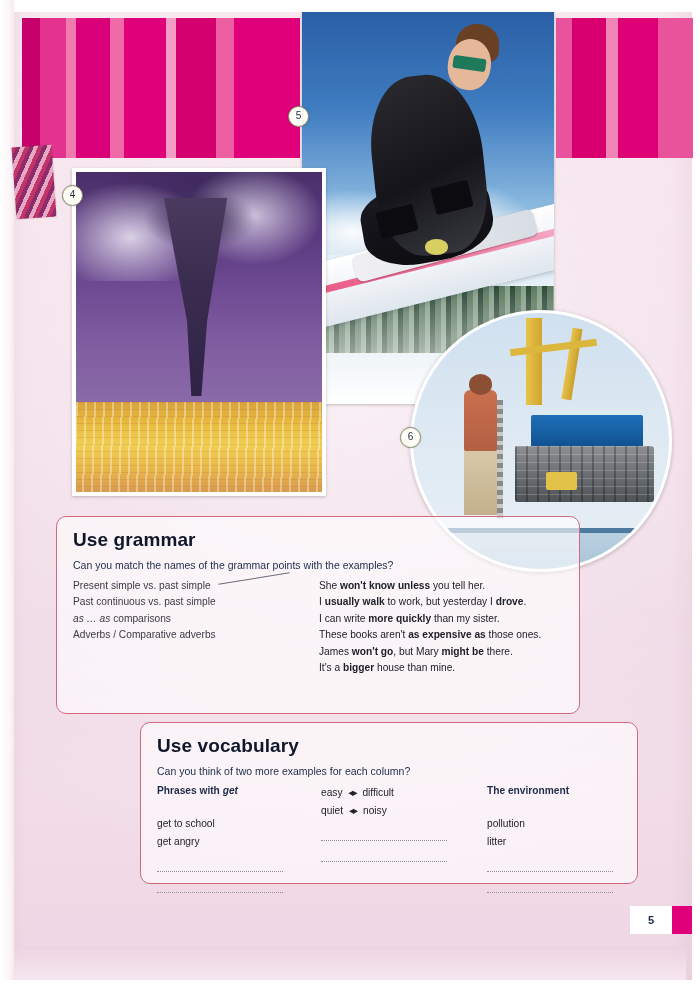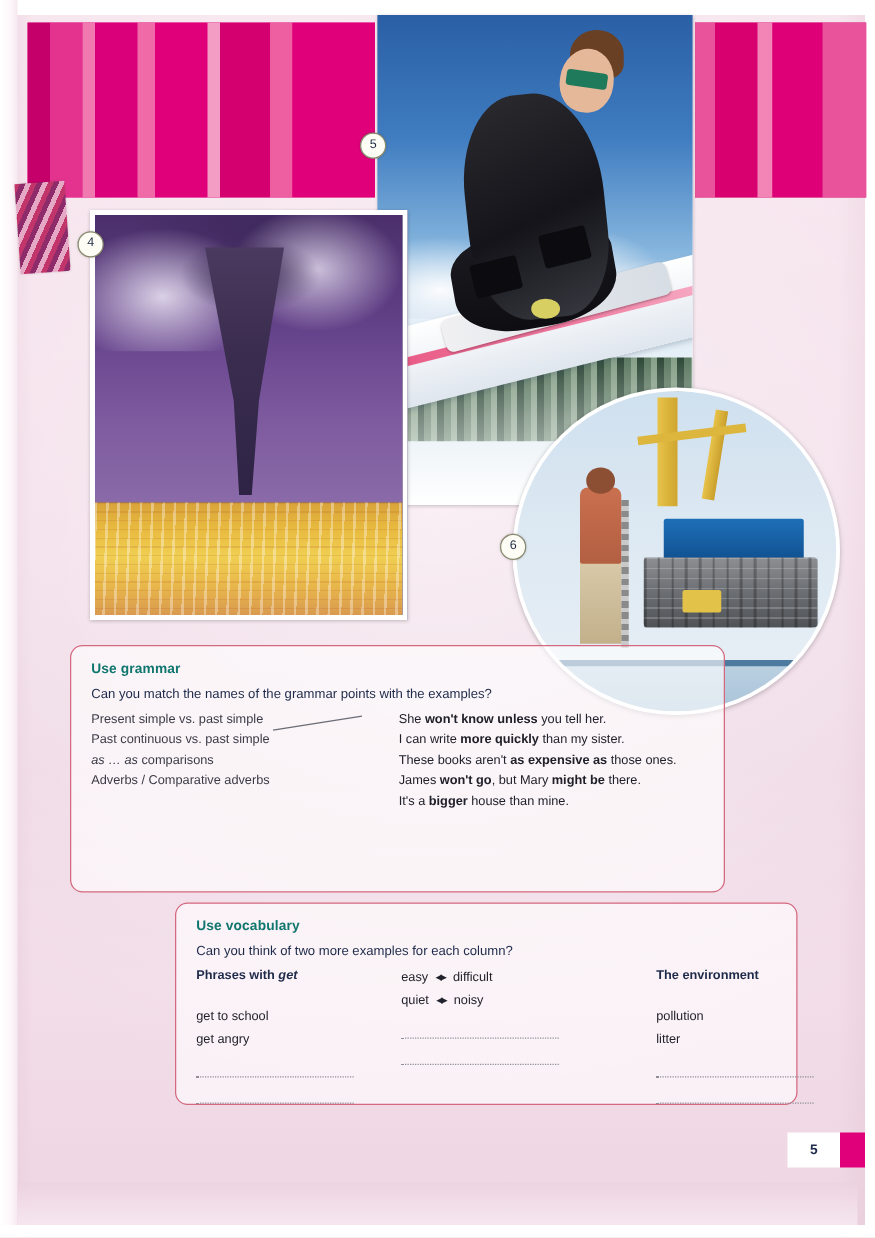--- a/index.html
+++ b/index.html
@@ -312,23 +312,23 @@
     border: 1px solid #d4687f;
     border-radius: 10px;
   }
   .box-grammar {
     left: 56px; top: 516px; width: 522px; height: 196px;
   }
   .box-vocab {
     left: 140px; top: 722px; width: 496px; height: 160px;
   }
   .box-title {
-    font-size: 11px;
+    font-size: 19px;
     font-weight: bold;
-    color: #0f766e;
+    color: #0f172a;
     margin: 12px 0 8px 16px;
     letter-spacing: 0.1px;
   }
   .box-q {
     font-size: 10.5px;
     color: #1d2a4a;
     margin: 0 0 7px 16px;
   }
   .box-q b { font-weight: normal; }
 
@@ -363,21 +363,21 @@
   .vocab-cols {
     position: relative;
     margin-left: 16px;
     margin-top: 4px;
     font-size: 10.2px;
     color: #22222c;
   }
   .vcol { position: absolute; top: 0; width: 150px; }
   .vcol-1 { left: 0; }
   .vcol-2 { left: 164px; }
-  .vcol-3 { left: 330px; margin-left: 38px; }
+  .vcol-3 { left: 330px; }
   .vcol-head {
     font-weight: bold;
     color: #1d2a4a;
     line-height: 13px;
     margin-bottom: 18px;
     white-space: nowrap;
   }
   .vcol-head.two-line { margin-bottom: 5px; }
   .vrow { line-height: 18px; white-space: nowrap; }
   .arrow { letter-spacing: -1px; padding: 0 3px; }
@@ -501,20 +501,21 @@
     <div class="box-q">Can you match the names of the <b>grammar points</b> with the <b>examples</b>?</div>
     <div class="gram-cols">
       <div class="gram-left">
         <div>Present simple vs. past simple</div>
         <div>Past continuous vs. past simple</div>
         <div><i>as … as</i> comparisons</div>
         <div>Adverbs / Comparative adverbs</div>
       </div>
       <div class="gram-right">
         <div>She <b>won't know</b> <b>unless</b> you tell her.</div>
+        <div>I <b>usually walk</b> to work, but yesterday I <b>drove</b>.</div>
         <div>I can write <b>more quickly</b> than my sister.</div>
         <div>These books aren't <b>as expensive as</b> those ones.</div>
         <div>James <b>won't go</b>, but Mary <b>might be</b> there.</div>
         <div>It's a <b>bigger</b> house than mine.</div>
       </div>
     </div>
   </div>
   <div class="match-line"></div>
 
   <div class="box box-vocab">

